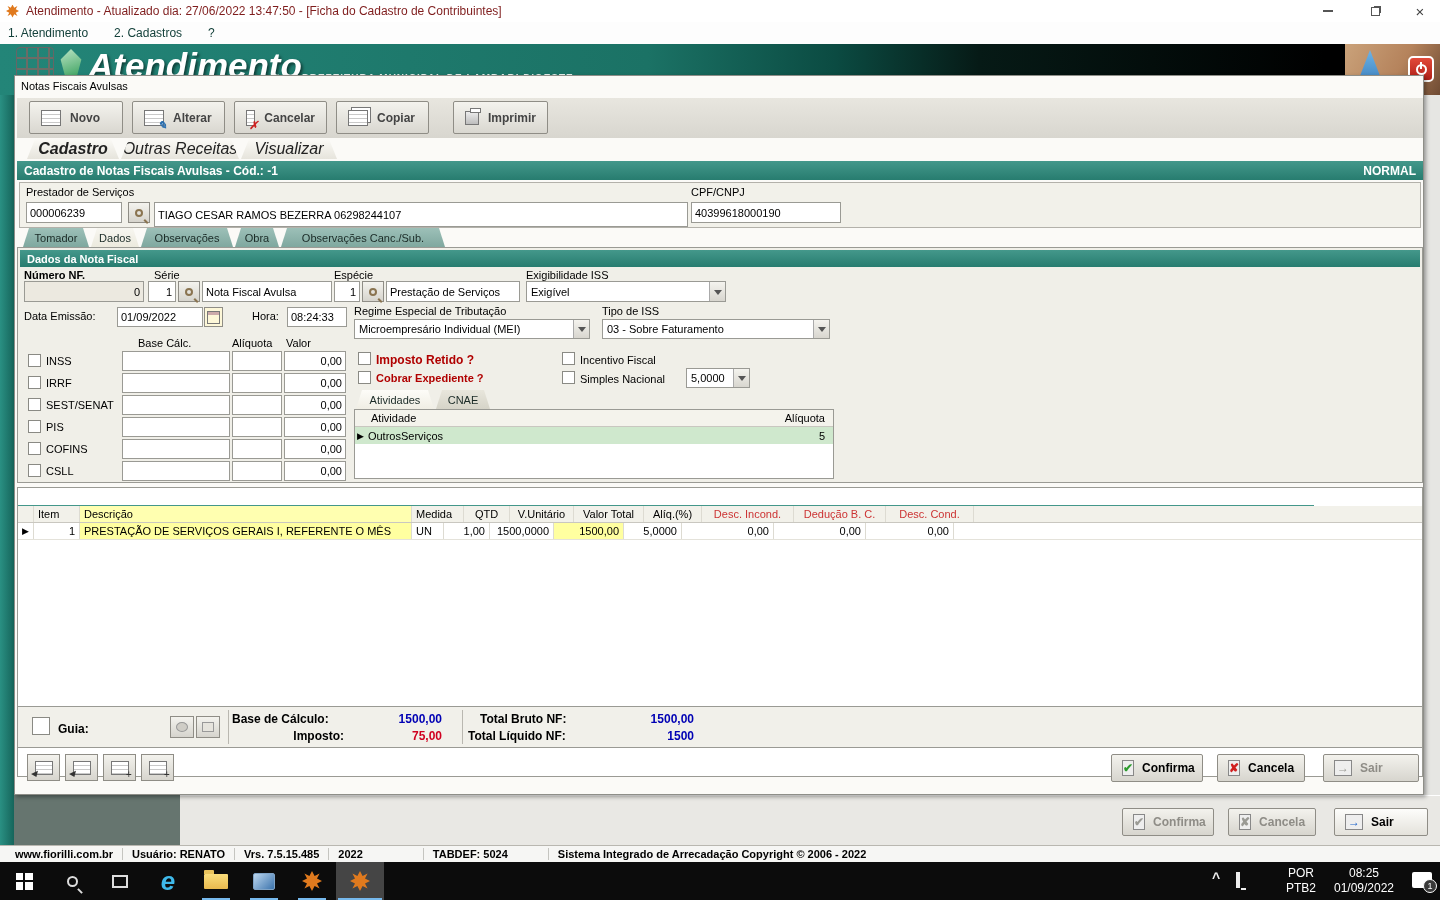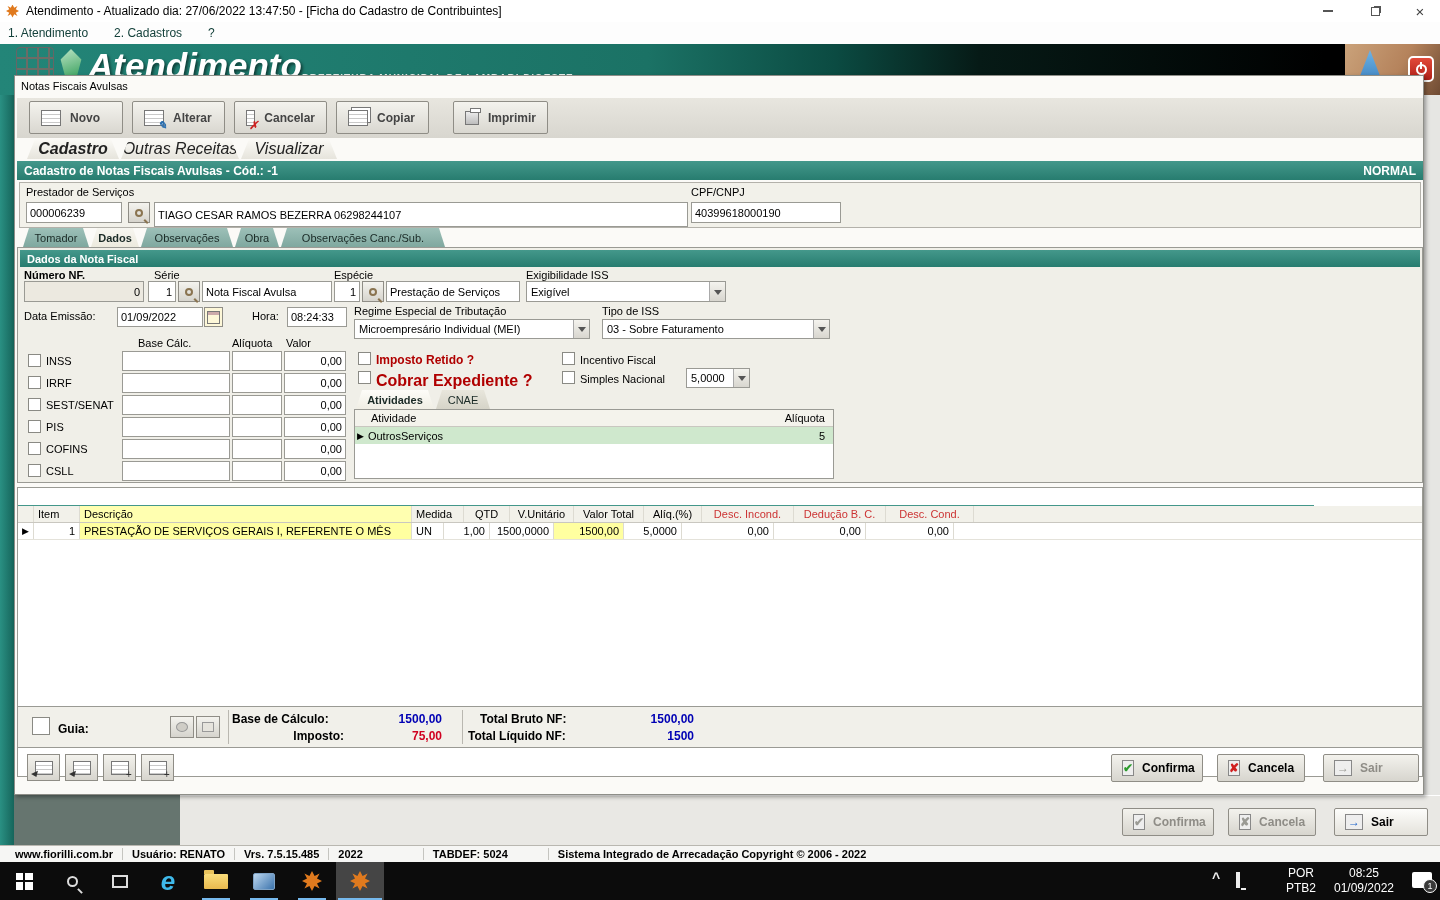--- a/index.html
+++ b/index.html
@@ -19,21 +19,21 @@
   .tri{width:0;height:0;border:4px solid transparent;border-top:5px solid #555;margin-top:5px}
   .sbtn{position:absolute;background:linear-gradient(#f4f3ee,#d6d4cd);border:1px solid #8f8d86;display:flex;align-items:center;justify-content:center;cursor:pointer}
   .mag{width:8px;height:8px;border:2px solid #8a7450;border-radius:50%;position:relative}
   .mag::after{content:"";position:absolute;left:8px;top:8px;width:2px;height:5px;background:#8a7450;transform:rotate(-45deg)}
   .tealbar{position:absolute;background:linear-gradient(#44988b,#277c6f);color:#fff;font-weight:bold;font-size:12px;display:flex;align-items:center;justify-content:space-between;padding:0 7px}
   .tbtn{position:absolute;height:33px;background:linear-gradient(#f4f3ee,#d9d7d0);border:1px solid #8f8d86;border-radius:2px;display:flex;align-items:center;gap:9px;padding:0 11px;font-size:12px;font-weight:bold;color:#444;cursor:pointer}
   .doc{width:20px;height:16px;border:1px solid #777;background:repeating-linear-gradient(180deg,#fff 0 3px,#c9c9c9 3px 4px);position:relative}
   .doc .gl{position:absolute;right:-4px;bottom:-6px;font-size:11px;line-height:11px}
   .tab{position:absolute;height:20px;display:flex;align-items:center;justify-content:center;font-size:16px;clip-path:polygon(8px 0,calc(100% - 8px) 0,100% 100%,0 100%);background:linear-gradient(#fbfaf6,#e6e4dc);color:#222}
   .itab{position:absolute;height:19px;display:flex;align-items:center;justify-content:center;font-size:11px;clip-path:polygon(6px 0,calc(100% - 6px) 0,100% 100%,0 100%);background:linear-gradient(#9dc0b8,#7fa89f);color:#1a2a26}
-  .itab.on{background:linear-gradient(#f7f6f0,#eceade);font-weight:bold}
+  .itab.on{background:linear-gradient(#f7f6f0,#eceade);font-weight:normal}
   .cell{height:100%;display:flex;align-items:center;padding:0 4px;border-right:1px solid #dddbd2;overflow:hidden;white-space:nowrap}
   .btn2{position:absolute;height:28px;background:linear-gradient(#f3f2ed,#d7d5ce);border:1px solid #8f8d86;border-radius:2px;display:flex;align-items:center;gap:8px;padding:0 10px;font-size:12px;font-weight:bold;cursor:pointer}
   .btn2.dis{color:#8e8c86}
   .ic16{width:18px;height:16px;border:1px solid #888;background:#eee;display:flex;align-items:center;justify-content:center;font-size:12px;font-weight:bold}
   .navb{position:absolute;width:33px;height:27px;background:linear-gradient(#f3f2ed,#d7d5ce);border:1px solid #8f8d86;display:flex;align-items:center;justify-content:center}
   .gear{width:20px;height:20px;background:#e07a1e;clip-path:polygon(50% 0,63% 25%,88% 12%,75% 37%,100% 50%,75% 63%,88% 88%,63% 75%,50% 100%,37% 75%,12% 88%,25% 63%,0 50%,25% 37%,12% 12%,37% 25%)}
   .tkic{width:48px;height:38px;display:flex;align-items:center;justify-content:center;position:relative}
   .tkline{position:absolute;bottom:0;left:10px;right:10px;height:2px;background:#76b9ed}
   .win10{width:17px;height:17px;display:grid;grid-template-columns:1fr 1fr;grid-template-rows:1fr 1fr;gap:2px}
   .win10 span{background:#fff}
@@ -51,21 +51,21 @@
   .pwr b::after{content:"";position:absolute;left:50%;top:-4px;width:2px;height:7px;background:#fff;transform:translateX(-50%)}
   .cal{width:13px;height:13px;border:1px solid #777;background:linear-gradient(#caa 0 3px,#fdf7d8 3px),repeating-linear-gradient(90deg,#fdf7d8 0 3px,#c8c0a0 3px 4px)}
   .vsep{position:absolute;width:1px;background:#b9b7b0;top:3px;bottom:3px}
   .sbar-sep{display:inline-block;width:1px;height:12px;background:#c5c5c0;margin:0 9px;vertical-align:middle}
 </style>
 </head>
 <body>
 
 <div class="abs" style="left:0;top:0;width:1440px;height:22px;background:#fff;display:flex;align-items:center;padding-left:6px">
   <span class="gear" style="width:13px;height:13px"></span>
-  <span class="abs" style="left:26px;top:4px;font-size:12px;color:#000000">Atendimento - Atualizado dia: 27/06/2022 13:47:50 - [Ficha do Cadastro de Contribuintes]</span>
+  <span class="abs" style="left:26px;top:4px;font-size:12px;color:#7f1d1d">Atendimento - Atualizado dia: 27/06/2022 13:47:50 - [Ficha do Cadastro de Contribuintes]</span>
   <span class="abs" style="left:1308px;top:0;width:40px;height:22px;display:flex;align-items:center;justify-content:center">
       <i style="width:10px;height:2px;background:#555"></i>
     </span>
   <span class="abs" style="left:1355px;top:0;width:40px;height:22px;display:flex;align-items:center;justify-content:center">
       <i style="width:9px;height:9px;border:1px solid #555;box-shadow:2px -2px 0 -1px #555"></i>
     </span>
   <span class="abs" style="left:1400px;top:0;width:40px;height:22px;display:flex;align-items:center;justify-content:center;font-size:15px;color:#444">
       <i style="font-style:normal">×</i>
     </span>
 </div>
@@ -252,21 +252,21 @@
     <span class="abs" style="left:28px;top:217px">CSLL</span>
     <input class="inp" style="left: 104px; top: 213px; width: 108px; height: 20px;">
     <input class="inp" style="left: 214px; top: 213px; width: 50px; height: 20px;">
     <input class="inp rt" style="left: 266px; top: 213px; width: 62px; height: 20px;" value="0,00">
 
     <span class="chk" style="left:340px;top:104px"></span>
     <span class="abs b red" style="left:358px;top:105px;font-size:12px">Imposto Retido ?</span>
     <span class="chk" style="left:544px;top:104px"></span>
     <span class="abs" style="left:562px;top:106px">Incentivo Fiscal</span>
     <span class="chk" style="left:340px;top:123px"></span>
-    <span class="abs b red" style="left:358px;top:124px;font-size:16px">Cobrar Expediente ?</span>
+    <span class="abs b red" style="left:358px;top:124px;font-size:11px">Cobrar Expediente ?</span>
     <span class="chk" style="left:544px;top:123px"></span>
     <span class="abs" style="left:562px;top:125px">Simples Nacional</span>
     <span class="sel" style="left:668px;top:120px;width:64px;height:20px">
       <u style="text-decoration:none">5,0000</u>
       <i class="selbtn">
           <b class="tri"></b>
         </i>
     </span>
 
     <span class="itab on" style="left:338px;top:142px;width:78px;background:linear-gradient(#fdfcf8,#f0eee4)">Atividades</span>

